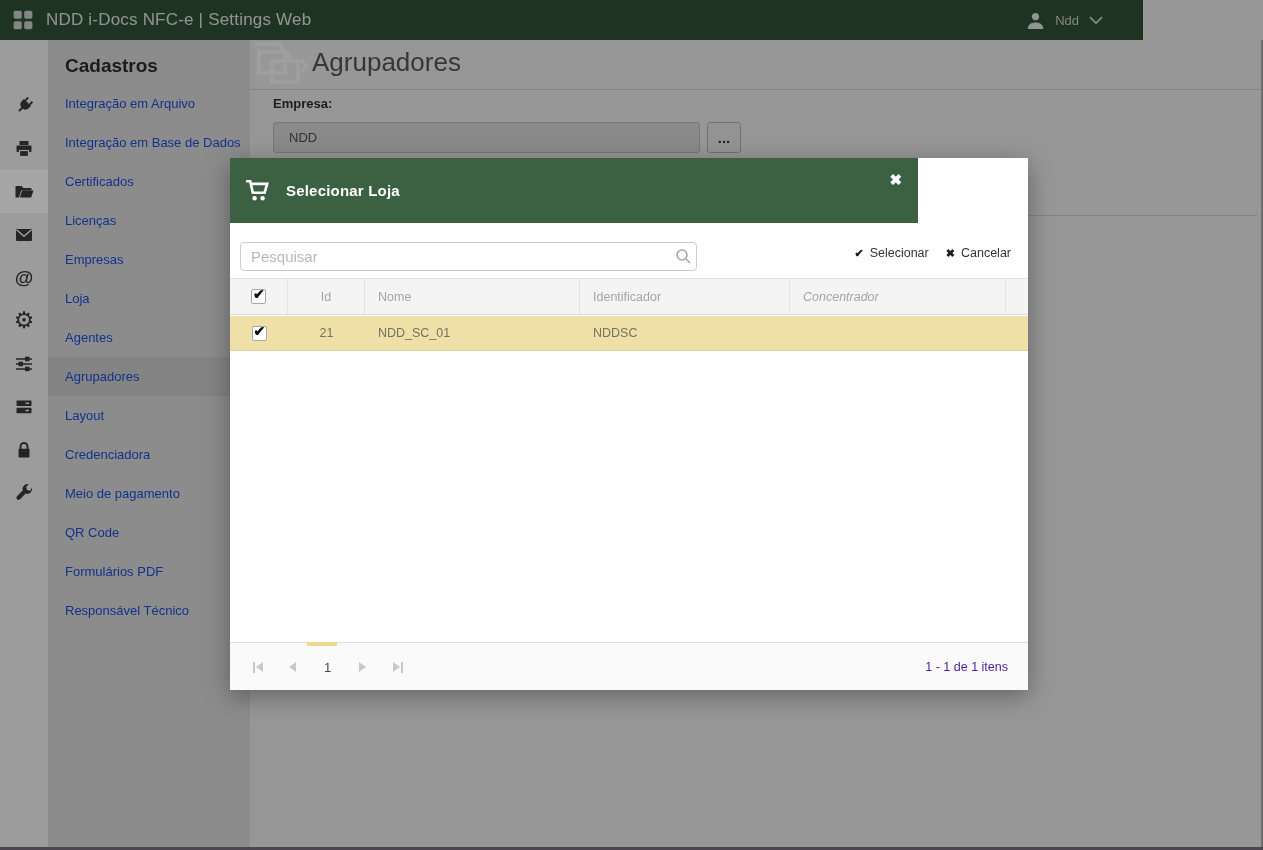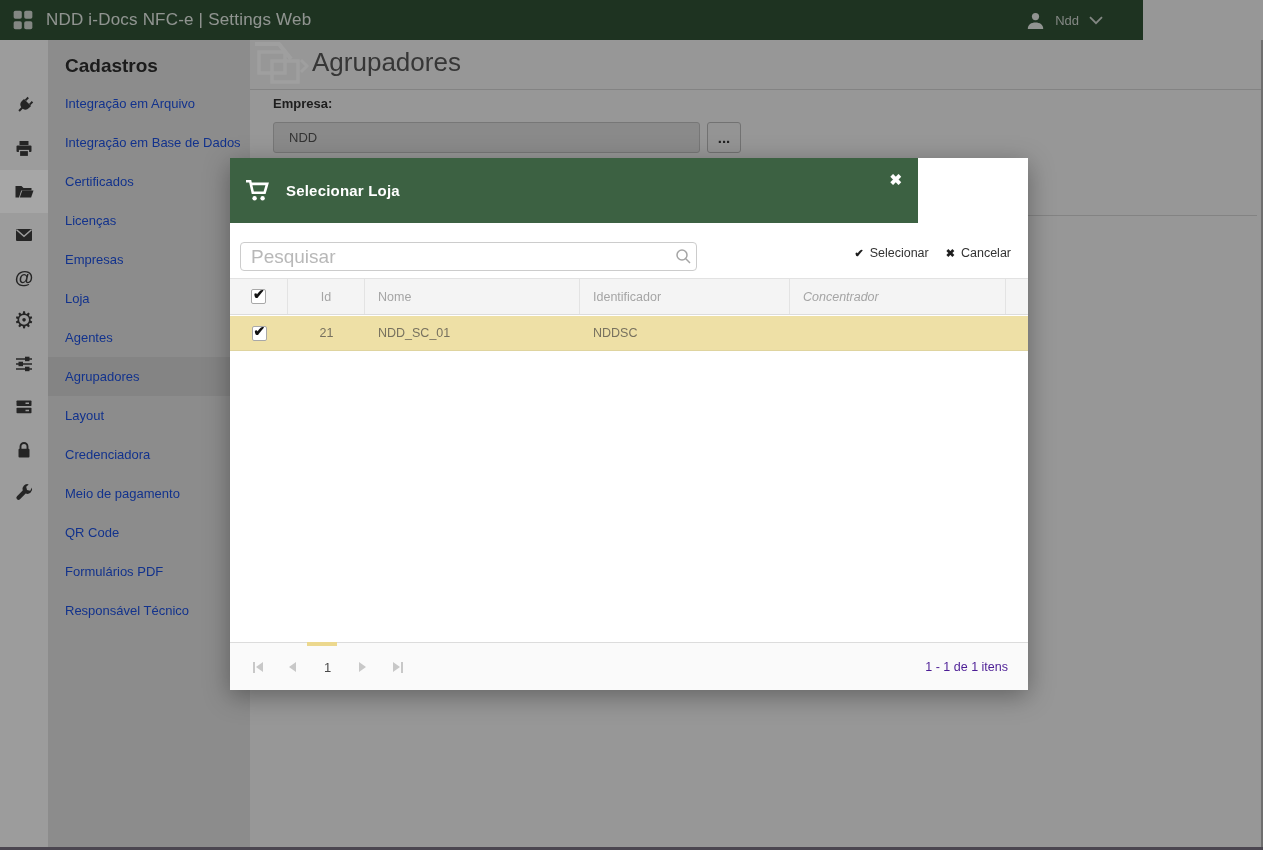--- a/index.html
+++ b/index.html
@@ -41,21 +41,21 @@
   
   .overlay { position:absolute; inset:0; background:rgba(0,0,0,0.35); z-index:10; }
 
   
   .modal { position:absolute; left:230px; top:158px; width:798px; height:532px; background:#ffffff; z-index:20; box-shadow:0 6px 24px rgba(0,0,0,.35); }
   .modal-header { position:absolute; left:0; top:0; width:688px; height:65px; background:#3c6142; display:flex; align-items:center; }
   .cart-wrap { margin-left:15px; }
   .modal-title { margin-left:13px; color:#ffffff; font-size:15px; font-weight:700; letter-spacing:.2px; }
   .modal-close { position:absolute; right:16px; top:14px; color:#ffffff; font-size:15px; font-weight:700; cursor:pointer; line-height:1; }
 
-  .search-input { position:absolute; left:10px; top:84px; width:457px; height:29px; border:1px solid #cccccc; border-radius:4px; padding:0 30px 0 10px; font-size:19px; color:#555; font-family:"Liberation Sans",sans-serif; }
+  .search-input { position:absolute; left:10px; top:84px; width:457px; height:29px; border:1px solid #cccccc; border-radius:4px; padding:0 30px 0 10px; font-size:15px; color:#555; font-family:"Liberation Sans",sans-serif; }
   .search-input::placeholder { color:#b8b8b8; }
   .search-icon { position:absolute; left:445px; top:90px; }
 
   .modal-actions { position:absolute; right:17px; top:88px; display:flex; gap:17px; align-items:center; }
   .action-link { display:flex; align-items:center; gap:6px; font-size:12.5px; color:#333; cursor:pointer; }
   .action-link .aicon { font-size:11px; font-weight:700; color:#1d1d1d; }
 
   .grid-head { position:absolute; left:0; top:120px; width:798px; height:37px; background:#f4f4f4; border-top:1px solid #e2e2e2; border-bottom:1px solid #dcdcdc; display:flex; }
   .grid-row  { position:absolute; left:0; top:158px; width:798px; height:35px; background:#eee0a6; border-bottom:1px solid #dfd49f; display:flex; cursor:pointer; }
   .col { height:100%; display:flex; align-items:center; }

